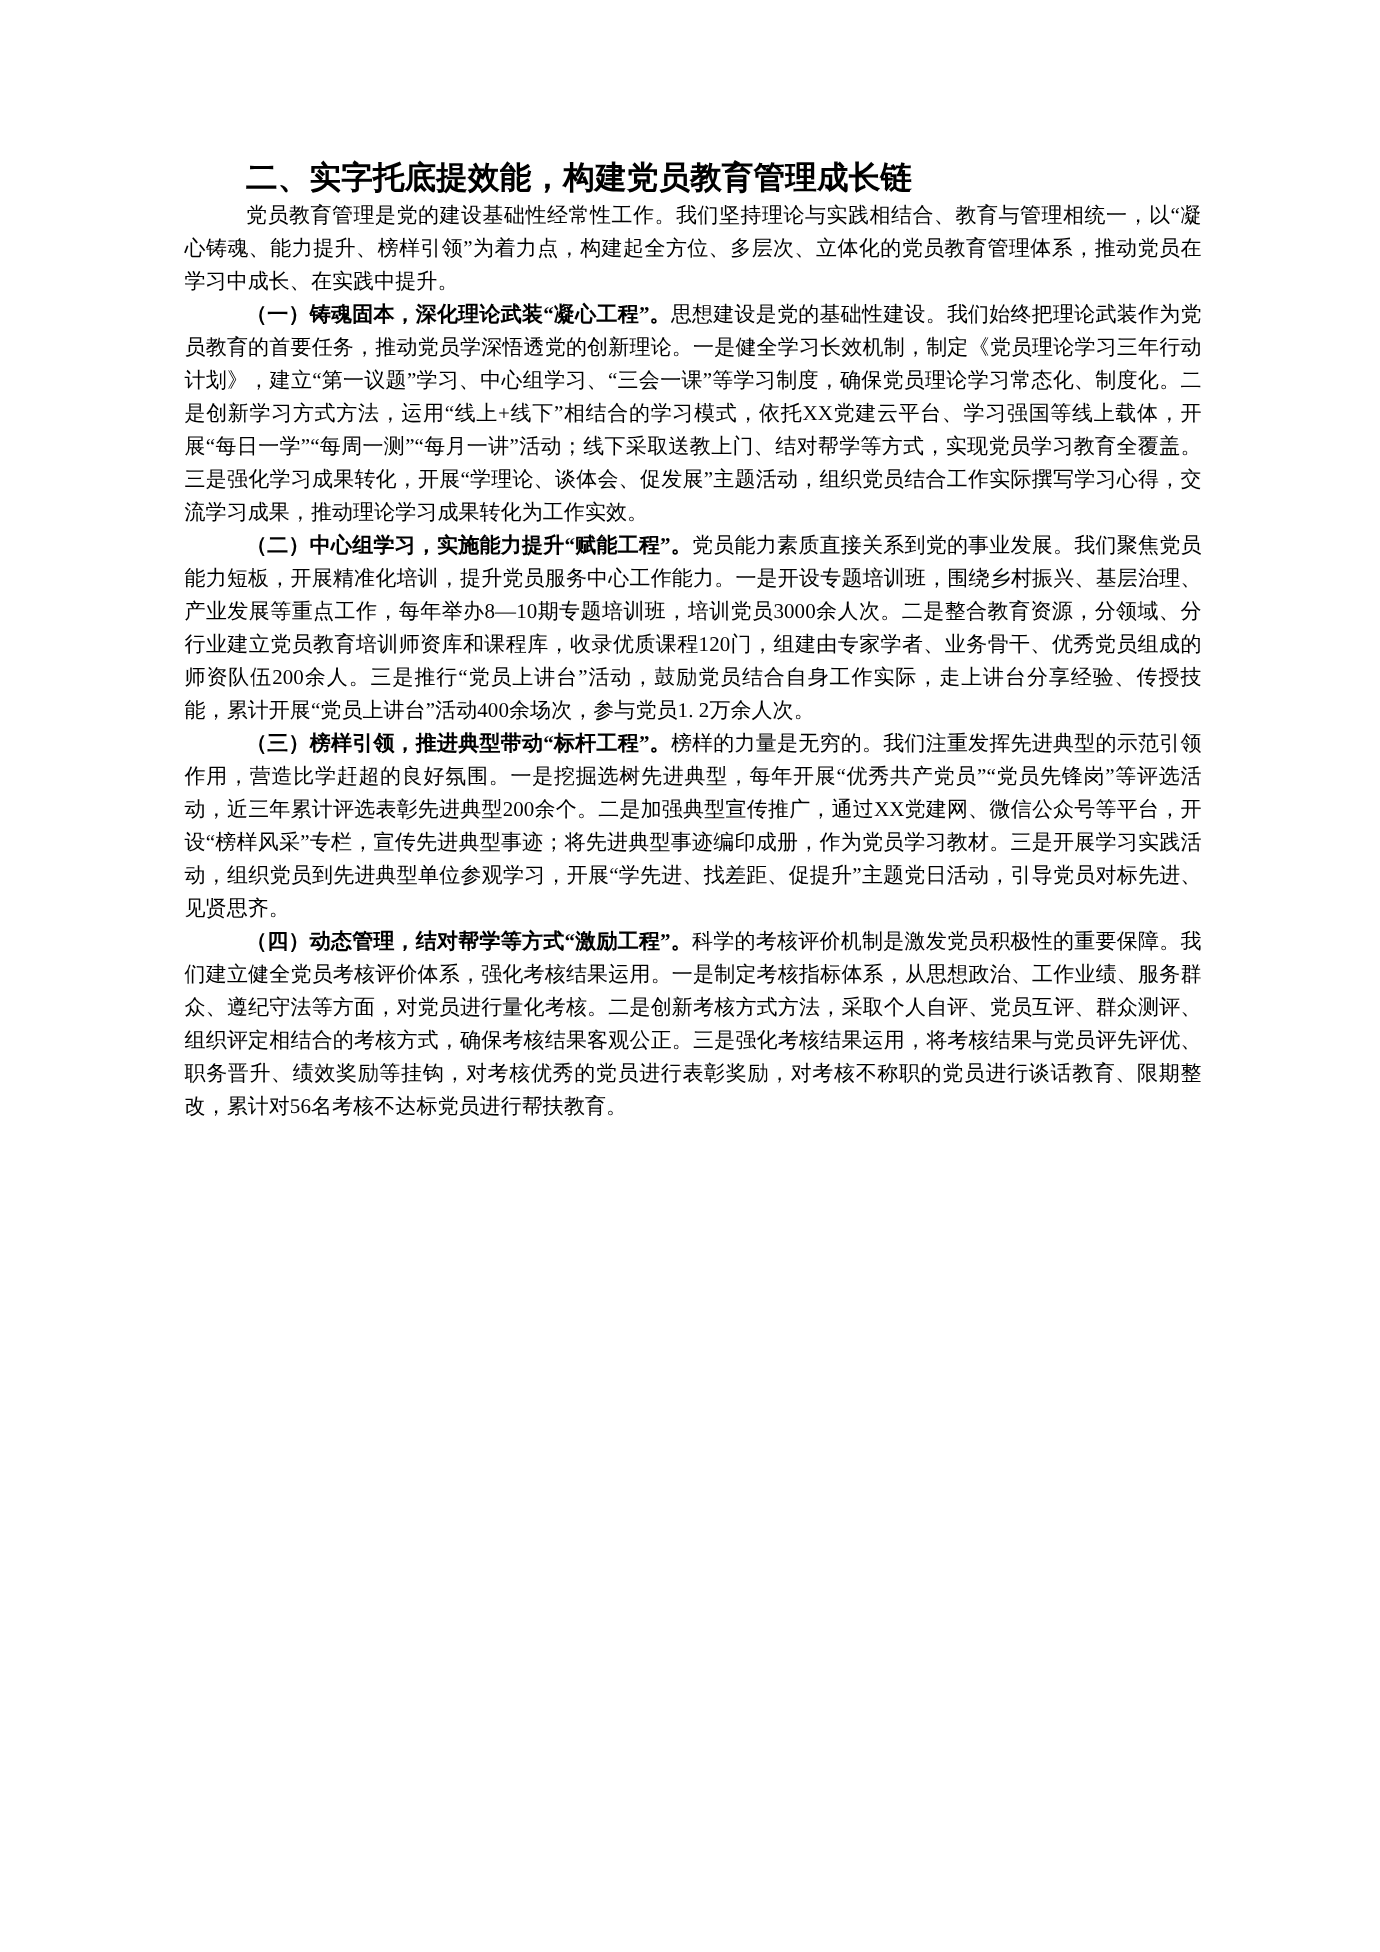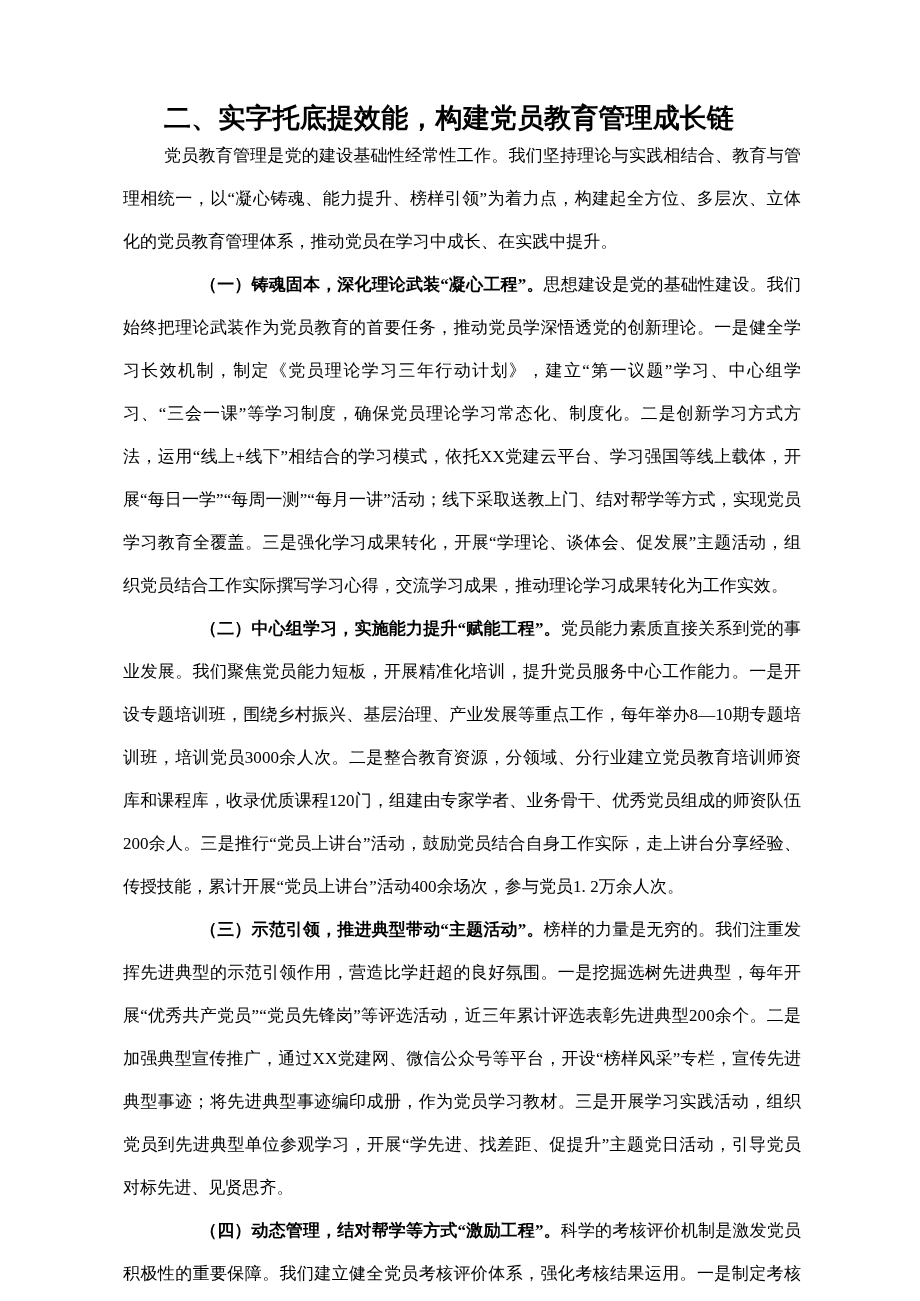--- a/index.html
+++ b/index.html
@@ -19,42 +19,41 @@
     overflow: hidden;
   }
   .content {
     position: absolute;
     left: 123px;
     top: 104px;
     width: 678px;
   }
   
   .section-heading {
-    font-size: 27px;
+    font-size: 21px;
     font-weight: bold;
     line-height: 29.6px;
     text-indent: 41px;
     letter-spacing: 0.15px;
     margin: 0;
     white-space: nowrap;
   }
   
   .para {
-    font-size: 17px;
-    line-height: 43px;
+    font-size: 14px;
+    line-height: 22px;
     margin: 0;
     text-indent: 41px;
     text-align: justify;
     text-justify: inter-character;
     text-align-last: left;
     letter-spacing: 0.05px;
   }
   .para .lead {
     font-weight: bold;
-    margin-left: 36px;
   }
 </style>
 </head>
 <body>
 
 <div class="page">
   <div class="content">
 
     <p class="section-heading">二、实字托底提效能，构建党员教育管理成长链</p>
 
@@ -62,21 +61,21 @@
 
     <p class="para">
       <span class="lead">（一）铸魂固本，深化理论武装“凝心工程”。</span><span>思想建设是党的基础性建设。我们始终把理论武装作为党员教育的首要任务，推动党员学深悟透党的创新理论。一是健全学习长效机制，制定《党员理论学习三年行动计划》，建立“第一议题”学习、中心组学习、“三会一课”等学习制度，确保党员理论学习常态化、制度化。二是创新学习方式方法，运用“线上+线下”相结合的学习模式，依托XX党建云平台、学习强国等线上载体，开展“每日一学”“每周一测”“每月一讲”活动；线下采取送教上门、结对帮学等方式，实现党员学习教育全覆盖。三是强化学习成果转化，开展“学理论、谈体会、促发展”主题活动，组织党员结合工作实际撰写学习心得，交流学习成果，推动理论学习成果转化为工作实效。</span>
     </p>
 
     <p class="para">
       <span class="lead">（二）中心组学习，实施能力提升“赋能工程”。</span><span>党员能力素质直接关系到党的事业发展。我们聚焦党员能力短板，开展精准化培训，提升党员服务中心工作能力。一是开设专题培训班，围绕乡村振兴、基层治理、产业发展等重点工作，每年举办8—10期专题培训班，培训党员3000余人次。二是整合教育资源，分领域、分行业建立党员教育培训师资库和课程库，收录优质课程120门，组建由专家学者、业务骨干、优秀党员组成的师资队伍200余人。三是推行“党员上讲台”活动，鼓励党员结合自身工作实际，走上讲台分享经验、传授技能，累计开展“党员上讲台”活动400余场次，参与党员1. 2万余人次。</span>
     </p>
 
     <p class="para">
-      <span class="lead">（三）示范引领，推进典型带动“主题活动”。</span><span>榜样的力量是无穷的。我们注重发挥先进典型的示范引领作用，营造比学赶超的良好氛围。一是挖掘选树先进典型，每年开展“优秀共产党员”“党员先锋岗”等评选活动，近三年累计评选表彰先进典型200余个。二是加强典型宣传推广，通过XX党建网、微信公众号等平台，开设“榜样风采”专栏，宣传先进典型事迹；将先进典型事迹编印成册，作为党员学习教材。三是开展学习实践活动，组织党员到先进典型单位参观学习，开展“学先进、找差距、促提升”主题党日活动，引导党员对标先进、见贤思齐。</span>
+      <span class="lead">（三）榜样引领，推进典型带动“标杆工程”。</span><span>榜样的力量是无穷的。我们注重发挥先进典型的示范引领作用，营造比学赶超的良好氛围。一是挖掘选树先进典型，每年开展“优秀共产党员”“党员先锋岗”等评选活动，近三年累计评选表彰先进典型200余个。二是加强典型宣传推广，通过XX党建网、微信公众号等平台，开设“榜样风采”专栏，宣传先进典型事迹；将先进典型事迹编印成册，作为党员学习教材。三是开展学习实践活动，组织党员到先进典型单位参观学习，开展“学先进、找差距、促提升”主题党日活动，引导党员对标先进、见贤思齐。</span>
     </p>
 
     <p class="para">
       <span class="lead">（四）动态管理，结对帮学等方式“激励工程”。</span><span>科学的考核评价机制是激发党员积极性的重要保障。我们建立健全党员考核评价体系，强化考核结果运用。一是制定考核指标体系，从思想政治、工作业绩、服务群众、遵纪守法等方面，对党员进行量化考核。二是创新考核方式方法，采取个人自评、党员互评、群众测评、组织评定相结合的考核方式，确保考核结果客观公正。三是强化考核结果运用，将考核结果与党员评先评优、职务晋升、绩效奖励等挂钩，对考核优秀的党员进行表彰奖励，对考核不称职的党员进行谈话教育、限期整改，累计对56名考核不达标党员进行帮扶教育。</span>
     </p>
 
   </div>
 </div>
 
 </body></html>

